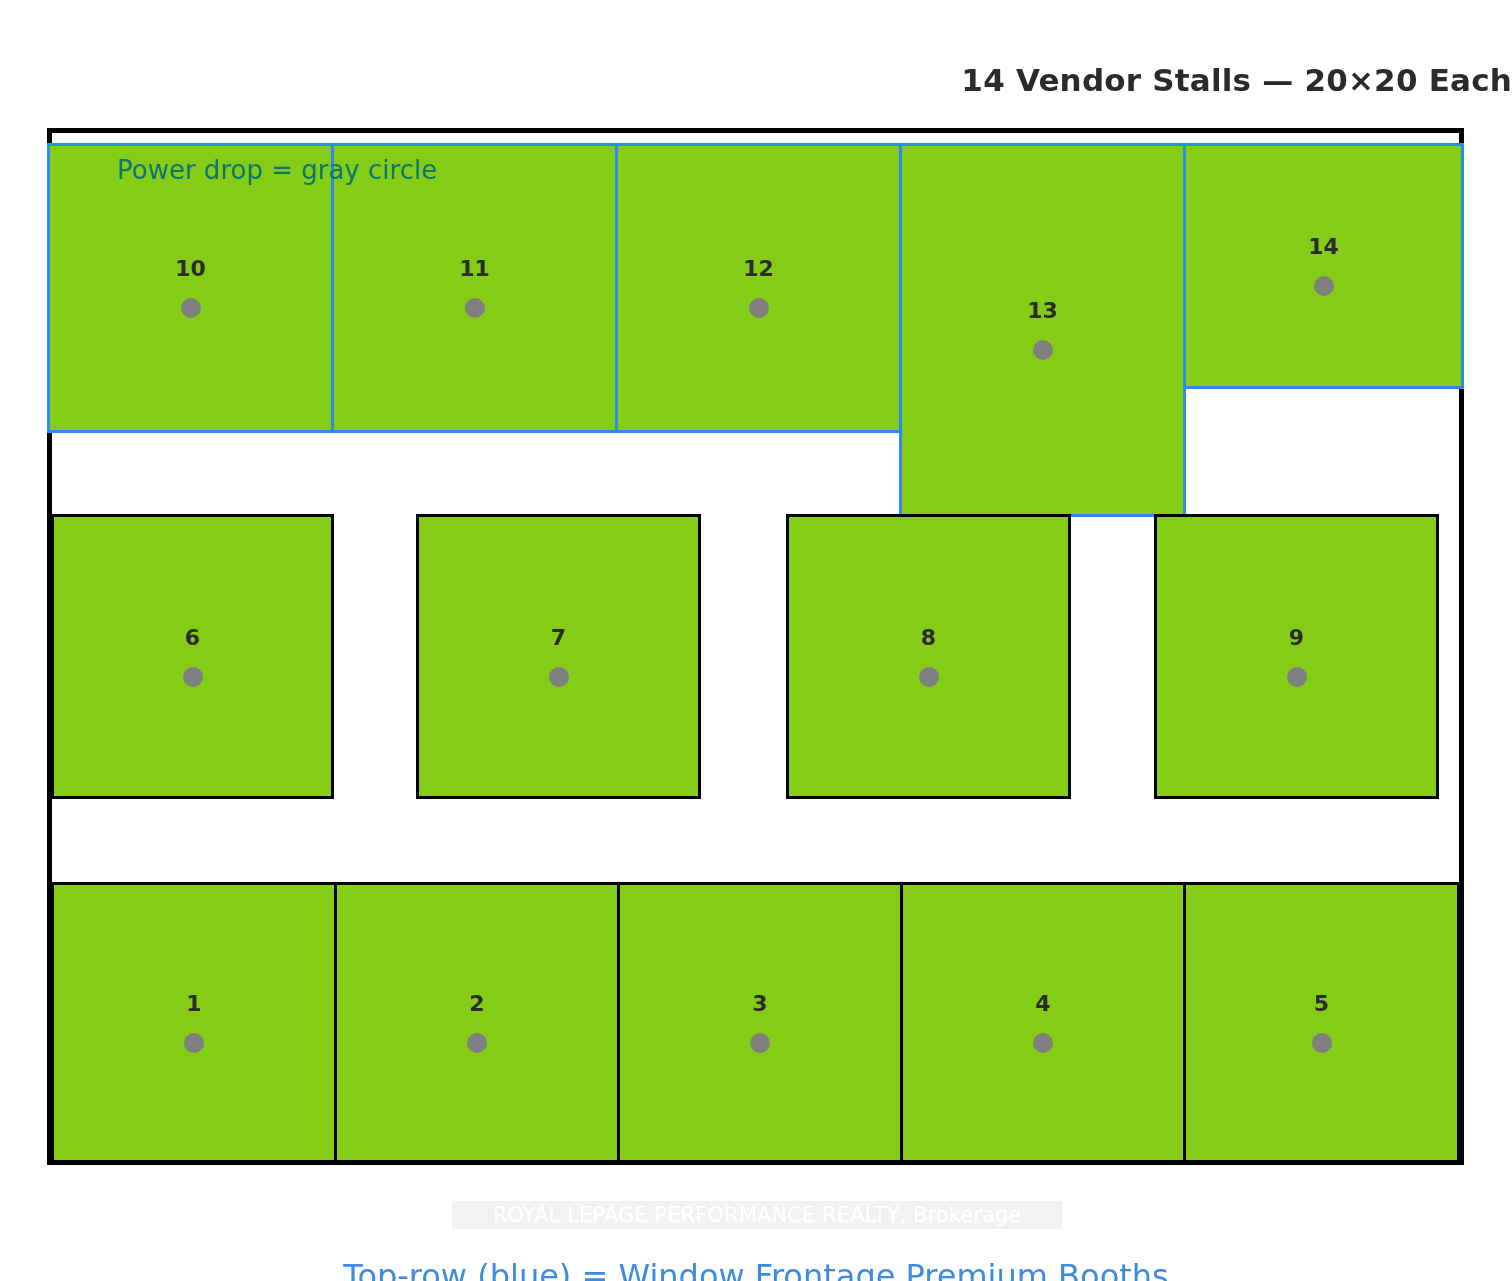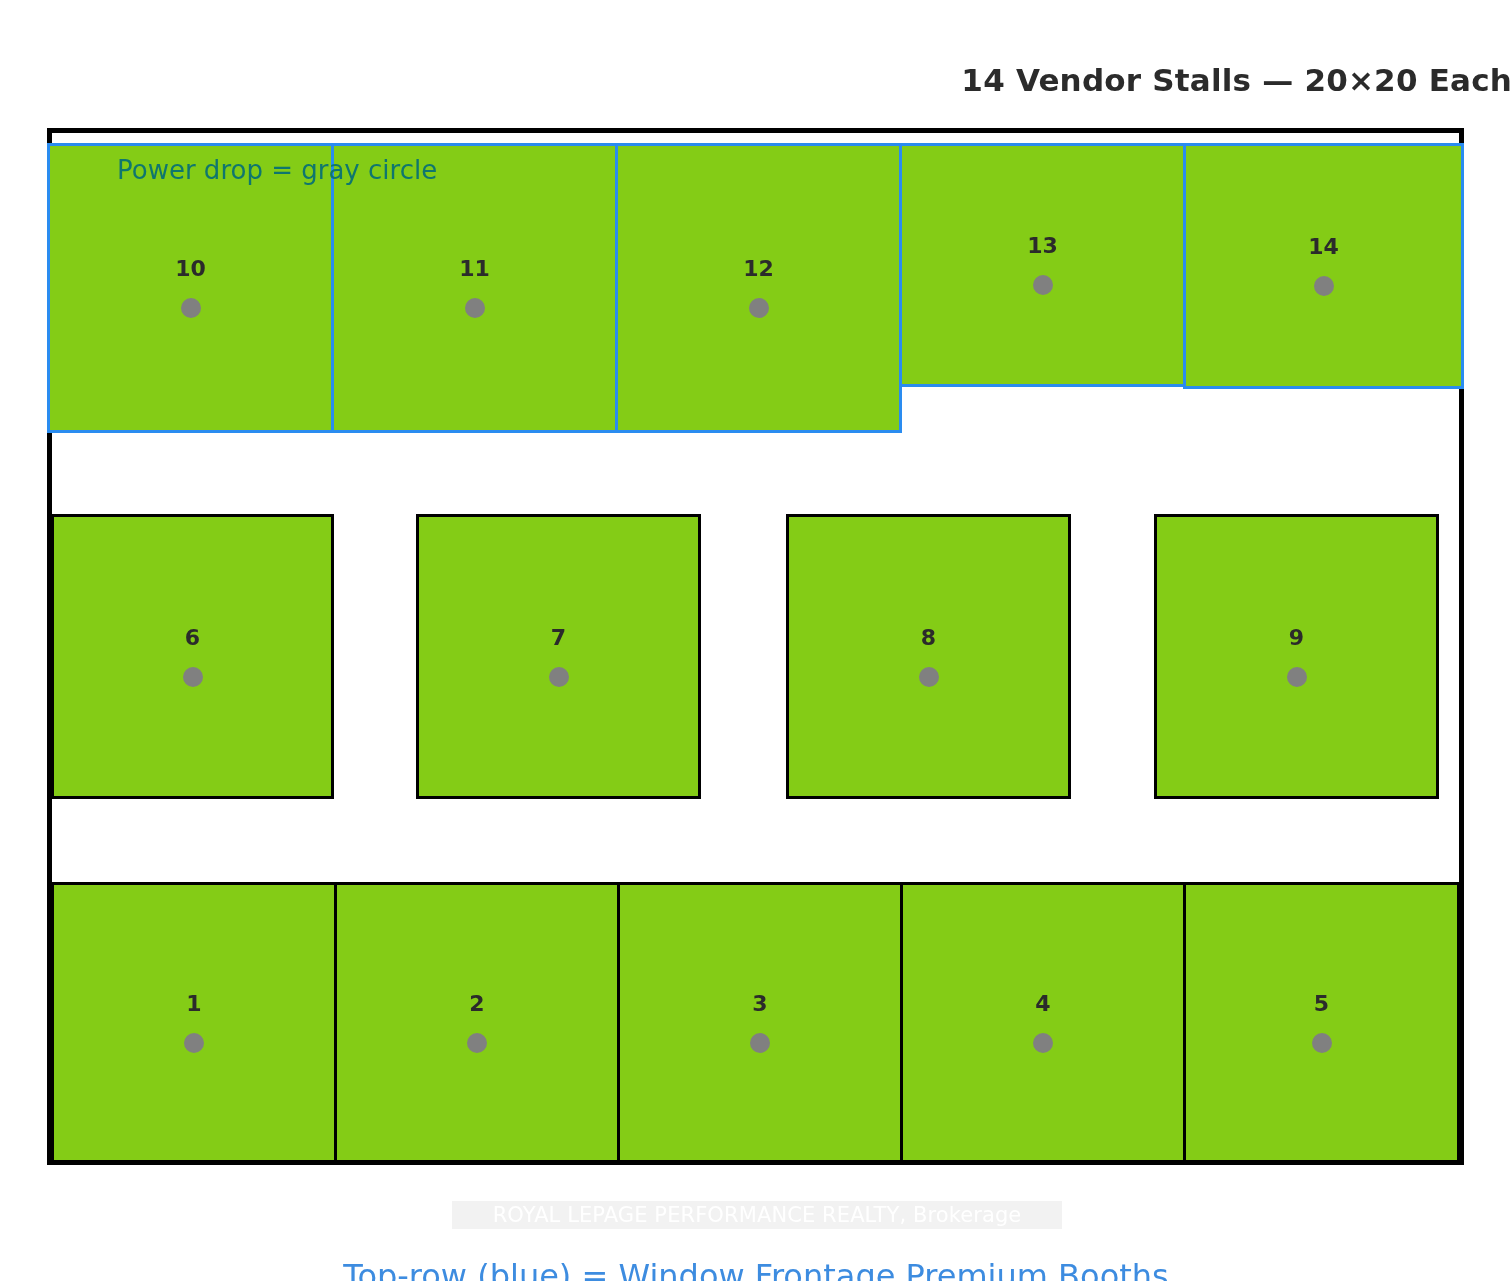--- a/index.html
+++ b/index.html
@@ -150,21 +150,21 @@
     </div>
   </div>
 
   <div class="stall blue" style="left:615px; top:143px; width:287px; height:290px;text-align:center;">
     <div class="stall-inner">
       <span class="stall-number">12</span>
       <span class="power-dot"></span>
     </div>
   </div>
 
-  <div class="stall blue" style="left:899px; top:143px; width:287px; height:244px;">
+  <div class="stall blue" style="left:899px; top:143px; width:287px; height:374px;">
     <div class="stall-inner">
       <span class="stall-number">13</span>
       <span class="power-dot"></span>
     </div>
   </div>
 
   <div class="stall blue" style="left:1183px; top:143px; width:281px; height:246px;">
     <div class="stall-inner">
       <span class="stall-number">14</span>
       <span class="power-dot"></span>

